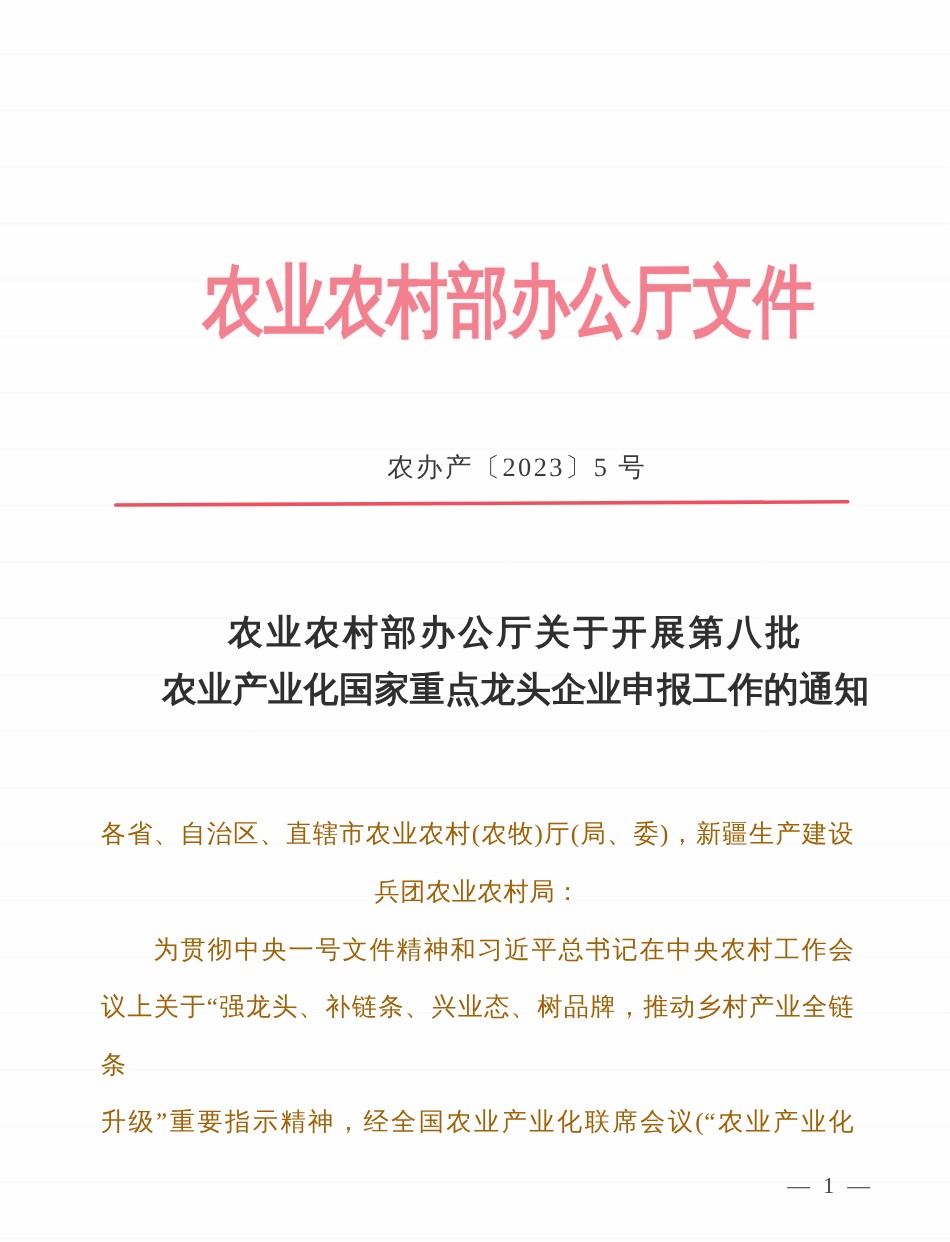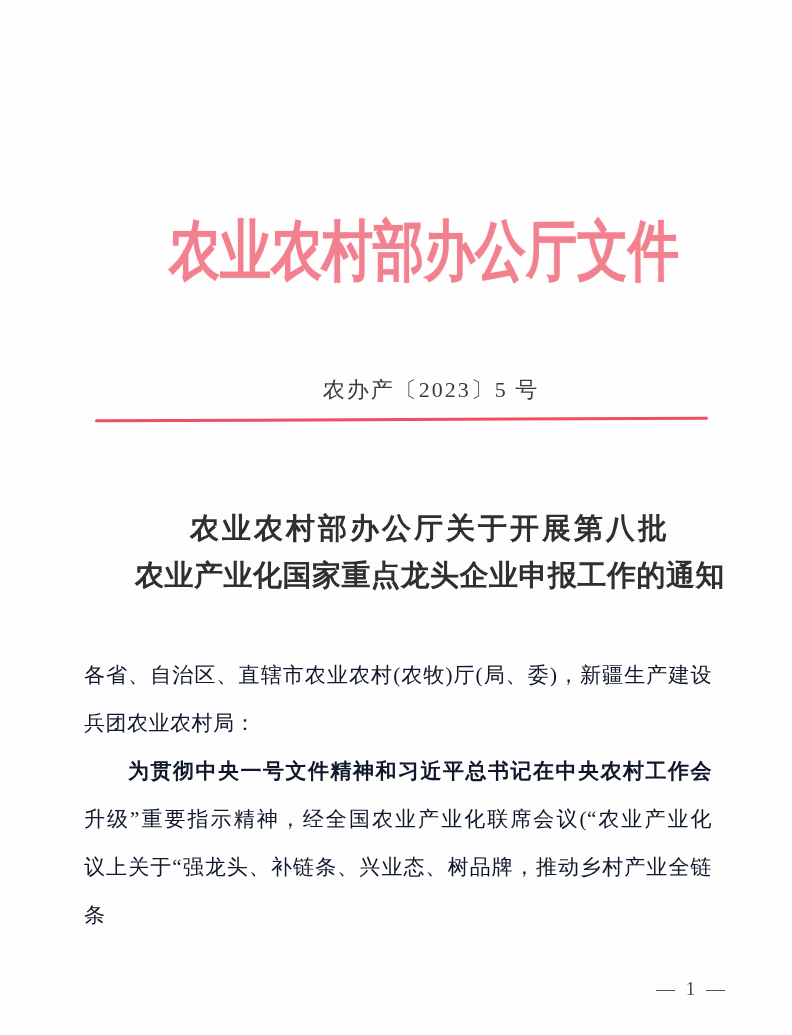--- a/index.html
+++ b/index.html
@@ -87,39 +87,39 @@
     font-weight: bold;
     color: #2f2f2f;
     line-height: 47px;
     font-size: 29px;
   }
   .doc-title .t1 { letter-spacing: 3px; white-space: nowrap; }
   .doc-title .t2 { letter-spacing: 0.5px; white-space: nowrap; }
 
   .body-block {
     position: absolute;
-    top: 651px;
+    top: 671px;
     left: 84px;
     width: 628px;
     font-size: 21px;
     line-height: 48px;
-    color: #0f172a;
+    color: #a16207;
     letter-spacing: 0.5px;
   }
   .body-line {
     white-space: nowrap;
+    text-align: center;
   }
   .body-line.fill {
     white-space: normal;
     text-align: justify;
     text-align-last: justify;
   }
   .body-line.indent {
     text-indent: 44px;
-    font-weight: bold;
   }
 
   .page-number {
     position: absolute;
     top: 978px;
     right: 104px;
     font-size: 19px;
     letter-spacing: 3px;
     color: #4a4a4a;
     white-space: nowrap;
@@ -140,19 +140,19 @@
 
   <div class="doc-title">
     <div class="t1">农业农村部办公厅关于开展第八批</div>
     <div class="t2">农业产业化国家重点龙头企业申报工作的通知</div>
   </div>
 
   <div class="body-block">
     <div class="body-line fill">各省、自治区、直辖市农业农村(农牧)厅(局、委)，新疆生产建设</div>
     <div class="body-line">兵团农业农村局：</div>
     <div class="body-line fill indent">为贯彻中央一号文件精神和习近平总书记在中央农村工作会</div>
+    <div class="body-line fill">议上关于“强龙头、补链条、兴业态、树品牌，推动乡村产业全链条</div>
     <div class="body-line fill">升级”重要指示精神，经全国农业产业化联席会议(“农业产业化</div>
-    <div class="body-line fill">议上关于“强龙头、补链条、兴业态、树品牌，推动乡村产业全链条</div>
   </div>
 
   <div class="page-number">— 1 —</div>
 
 </div>
 
 </body></html>

